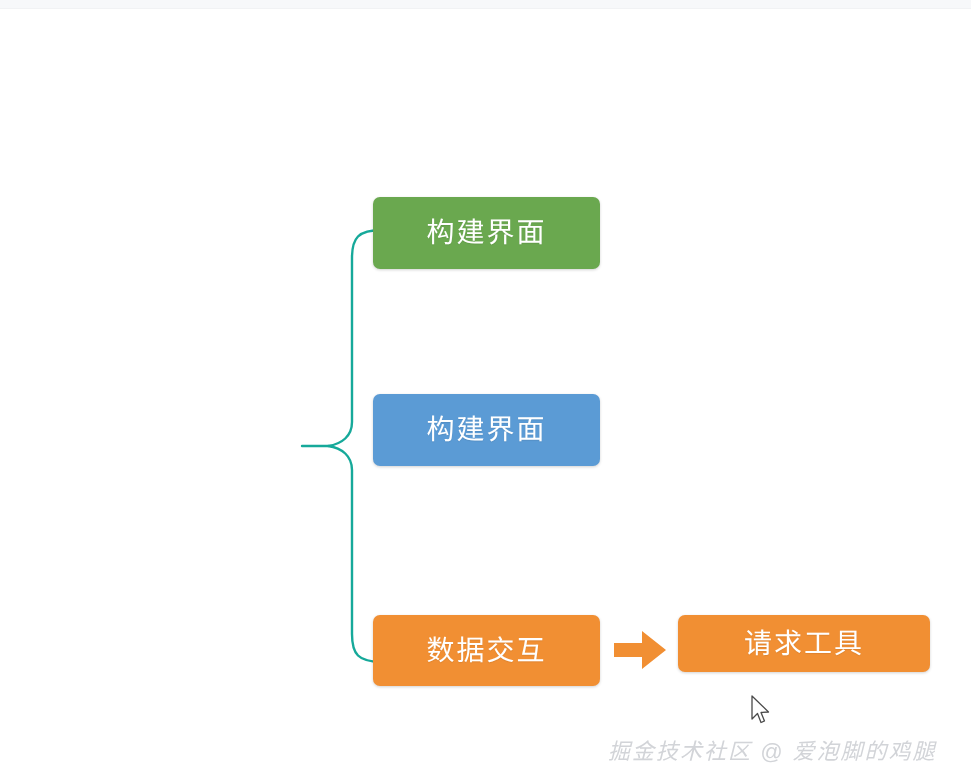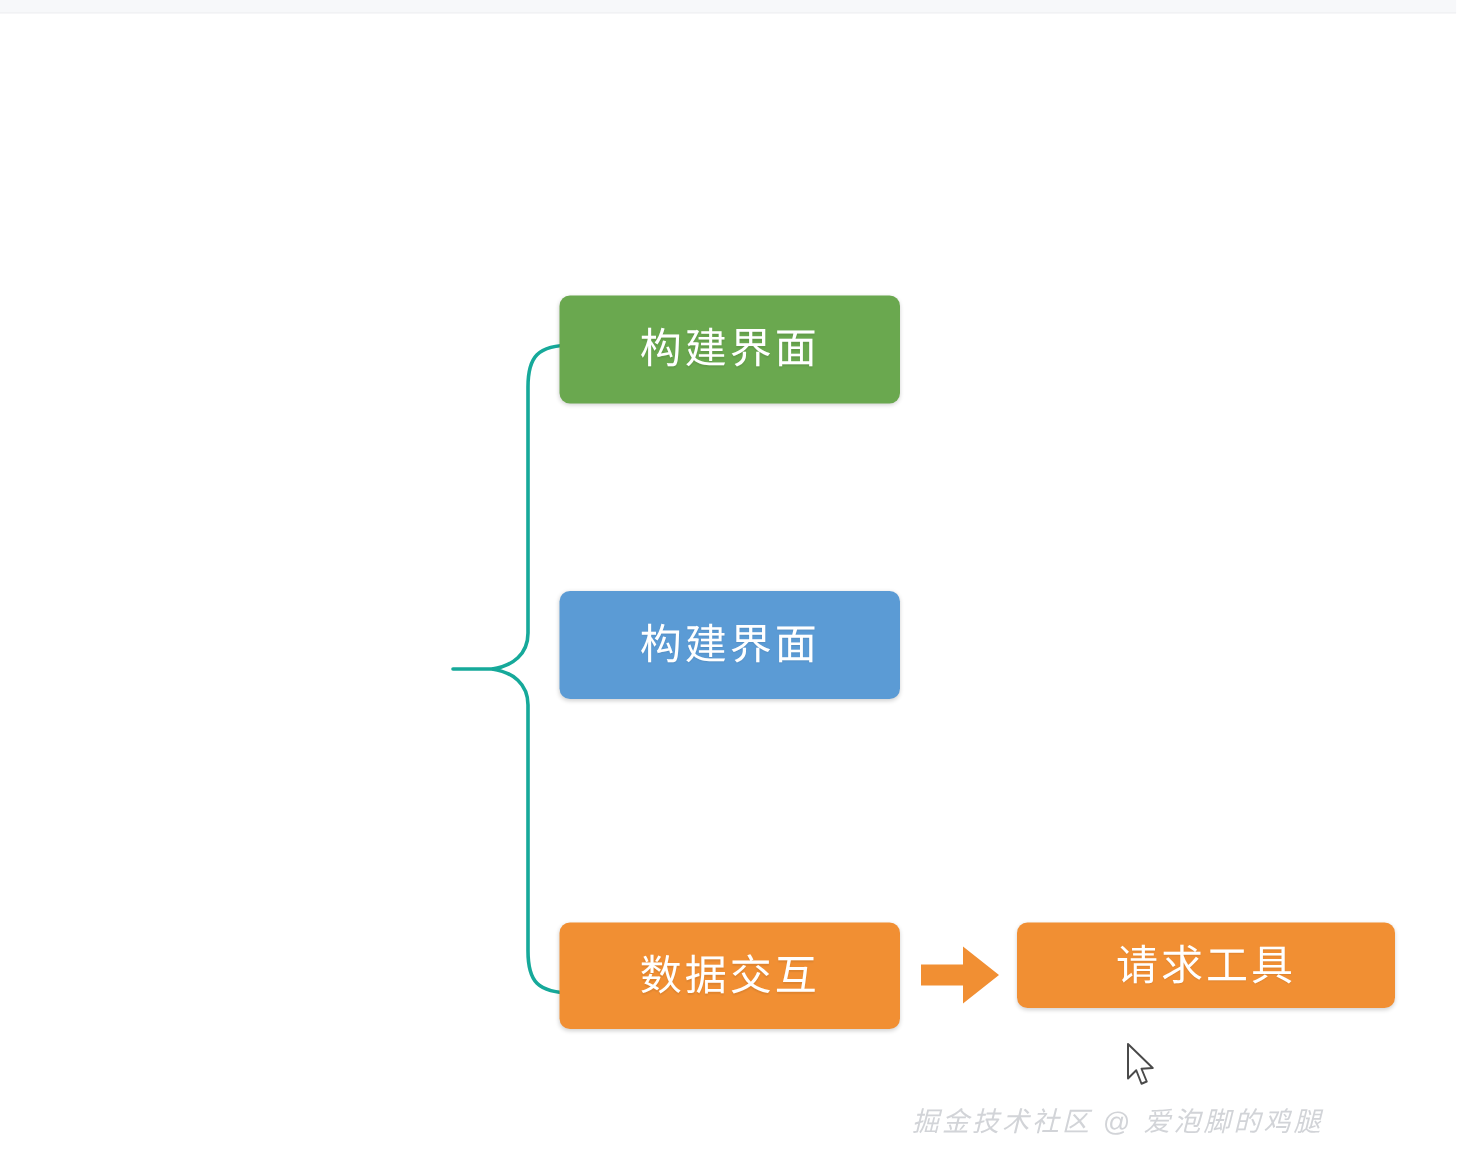--- a/index.html
+++ b/index.html
@@ -76,21 +76,21 @@
     left: 612px;
     top: 626px;
     width: 56px;
     height: 48px;
   }
 
   .watermark {
     position: absolute;
     left: 608px;
     top: 733px;
-    font-size: 18px;
+    font-size: 22px;
     font-style: italic;
     letter-spacing: 2px;
     color: #d2d4d8;
     white-space: nowrap;
   }
 
   .cursor-svg {
     position: absolute;
     left: 750px;
     top: 695px;

